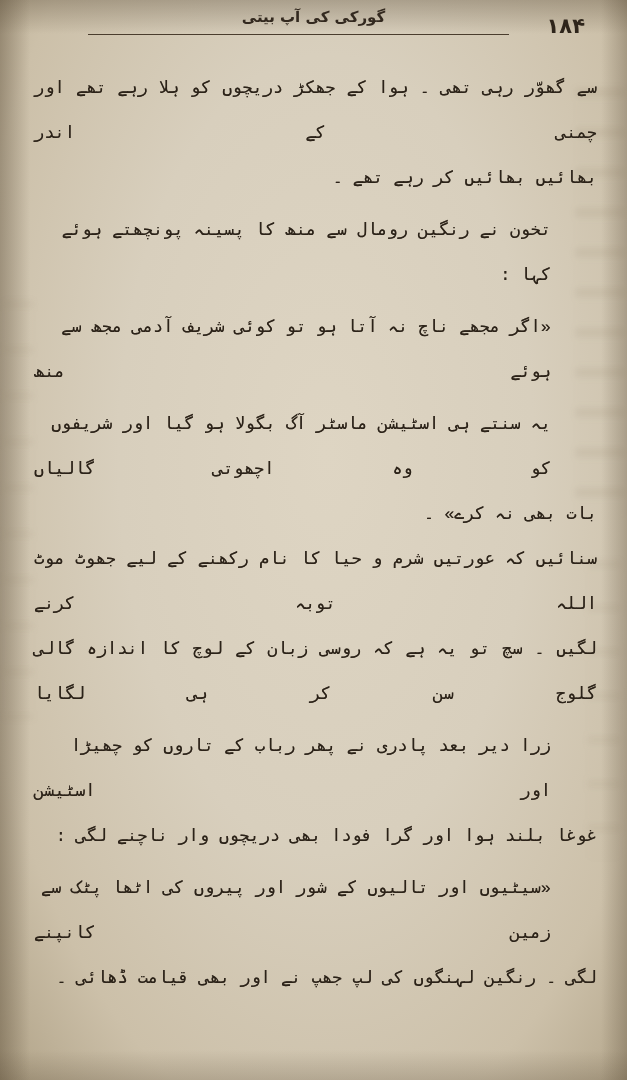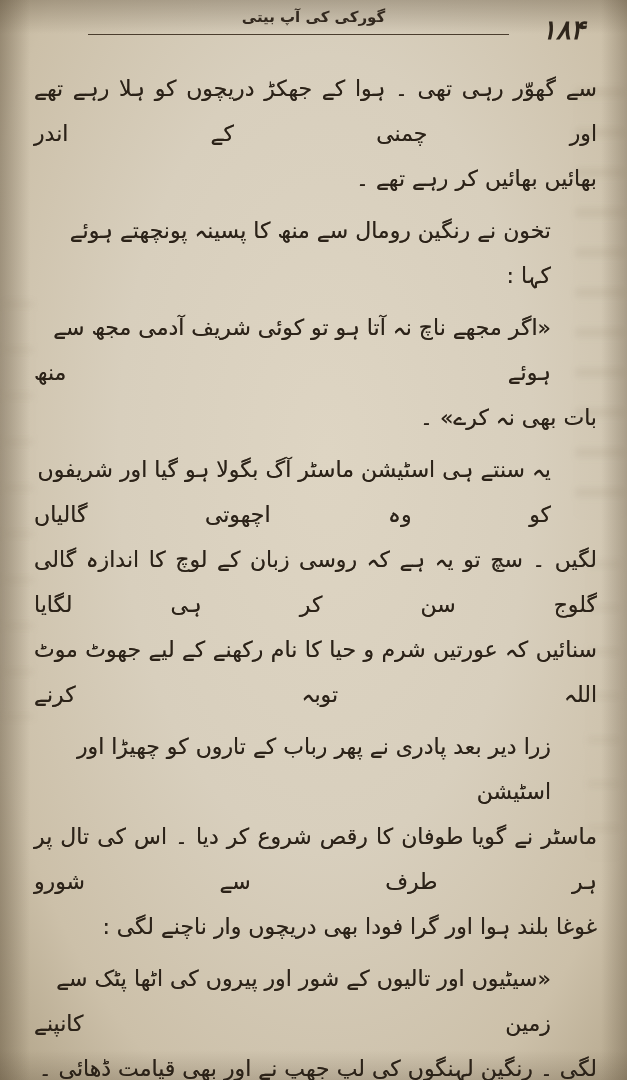--- a/index.html
+++ b/index.html
@@ -44,28 +44,29 @@
     position:absolute;top:8px;left:0;right:0;
     text-align:center;font-size:15px;font-weight:bold;
     letter-spacing:0.5px;color:#33291f;
   }
   .header-rule{
     position:absolute;top:34px;left:88px;right:118px;
     border-bottom:1.5px solid #4a3d2e;
   }
   .page-number{
     position:absolute;top:14px;right:42px;
-    font-size:27px;font-weight:bold;color:#2e251b;font-style:italic;
+    font-size:21px;font-weight:bold;color:#2e251b;
   }
   .text-body{
     position:absolute;top:66px;right:30px;left:34px;bottom:8px;
     direction:rtl;unicode-bidi:embed;
-    font-size:22px;line-height:45px;
+    font-size:17px;line-height:45px;
     color:#2b2218;
     text-shadow:0 0 0.4px rgba(43,34,24,0.6);
+    font-family:Liberation Mono, monospace;
   }
   .line{white-space:normal;}
   .line.just{text-align:justify;text-align-last:justify;}
   .line.end{text-align:right;}
   .line.indent{padding-right:46px;margin-top:7px;text-align:right;}
 </style>
 </head>
 <body>
 
 <div class="page" dir="rtl" lang="ur">
@@ -78,24 +79,23 @@
     <div class="header-title">گورکی کی آپ بیتی</div>
     <div class="header-rule"></div>
     <div class="page-number">۱۸۴</div>
   </div>
 
   <div class="text-body">
       <div class="line just">سے گھوّر رہی تھی ۔ ہوا کے جھکڑ دریچوں کو ہلا رہے تھے اور چمنی کے اندر</div>
       <div class="line end">بھائیں بھائیں کر رہے تھے ۔</div>
       <div class="line end indent">تخون نے رنگین رومال سے منھ کا پسینہ پونچھتے ہوئے کہا :</div>
       <div class="line just indent">«اگر مجھے ناچ نہ آتا ہو تو کوئی شریف آدمی مجھ سے ہوئے منھ</div>
+      <div class="line just indent">یہ سنتے ہی اسٹیشن ماسٹر آگ بگولا ہو گیا اور شریفوں کو وہ اچھوتی گالیاں</div>
       <div class="line end">بات بھی نہ کرے» ۔</div>
-      <div class="line just indent">یہ سنتے ہی اسٹیشن ماسٹر آگ بگولا ہو گیا اور شریفوں کو وہ اچھوتی گالیاں</div>
+      <div class="line just">سنائیں کہ عورتیں شرم و حیا کا نام رکھنے کے لیے جھوٹ موٹ اللہ توبہ کرنے</div>
       <div class="line just">لگیں ۔ سچ تو یہ ہے کہ روسی زبان کے لوچ کا اندازہ گالی گلوج سن کر ہی لگایا</div>
-      <div class="line just">سنائیں کہ عورتیں شرم و حیا کا نام رکھنے کے لیے جھوٹ موٹ اللہ توبہ کرنے</div>
       <div class="line just indent">زرا دیر بعد پادری نے پھر رباب کے تاروں کو چھیڑا اور اسٹیشن</div>
-      <div class="line just">ماسٹر نے گویا طوفان کا رقص شروع کر دیا ۔ اس کی تال پر ہر طرف سے شورو</div>
       <div class="line end">غوغا بلند ہوا اور گرا فودا بھی دریچوں وار ناچنے لگی :</div>
       <div class="line just indent">«سیٹیوں اور تالیوں کے شور اور پیروں کی اٹھا پٹک سے زمین کانپنے</div>
       <div class="line end">لگی ۔ رنگین لہنگوں کی لپ جھپ نے اور بھی قیامت ڈھائی ۔</div>
     </div>
 
 </div>
 
 </body></html>

